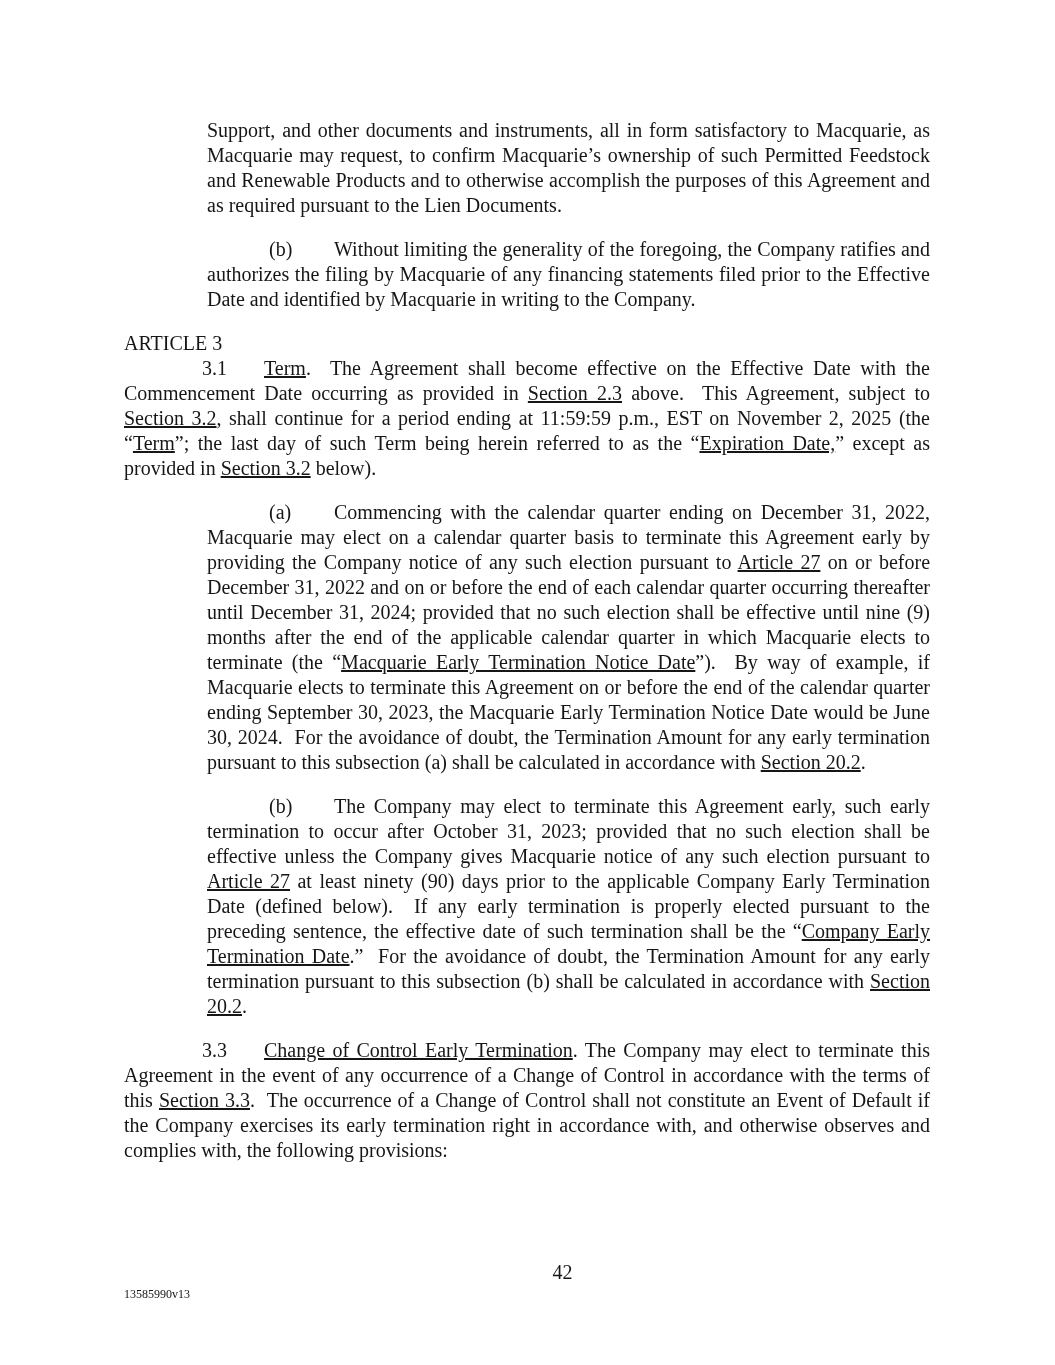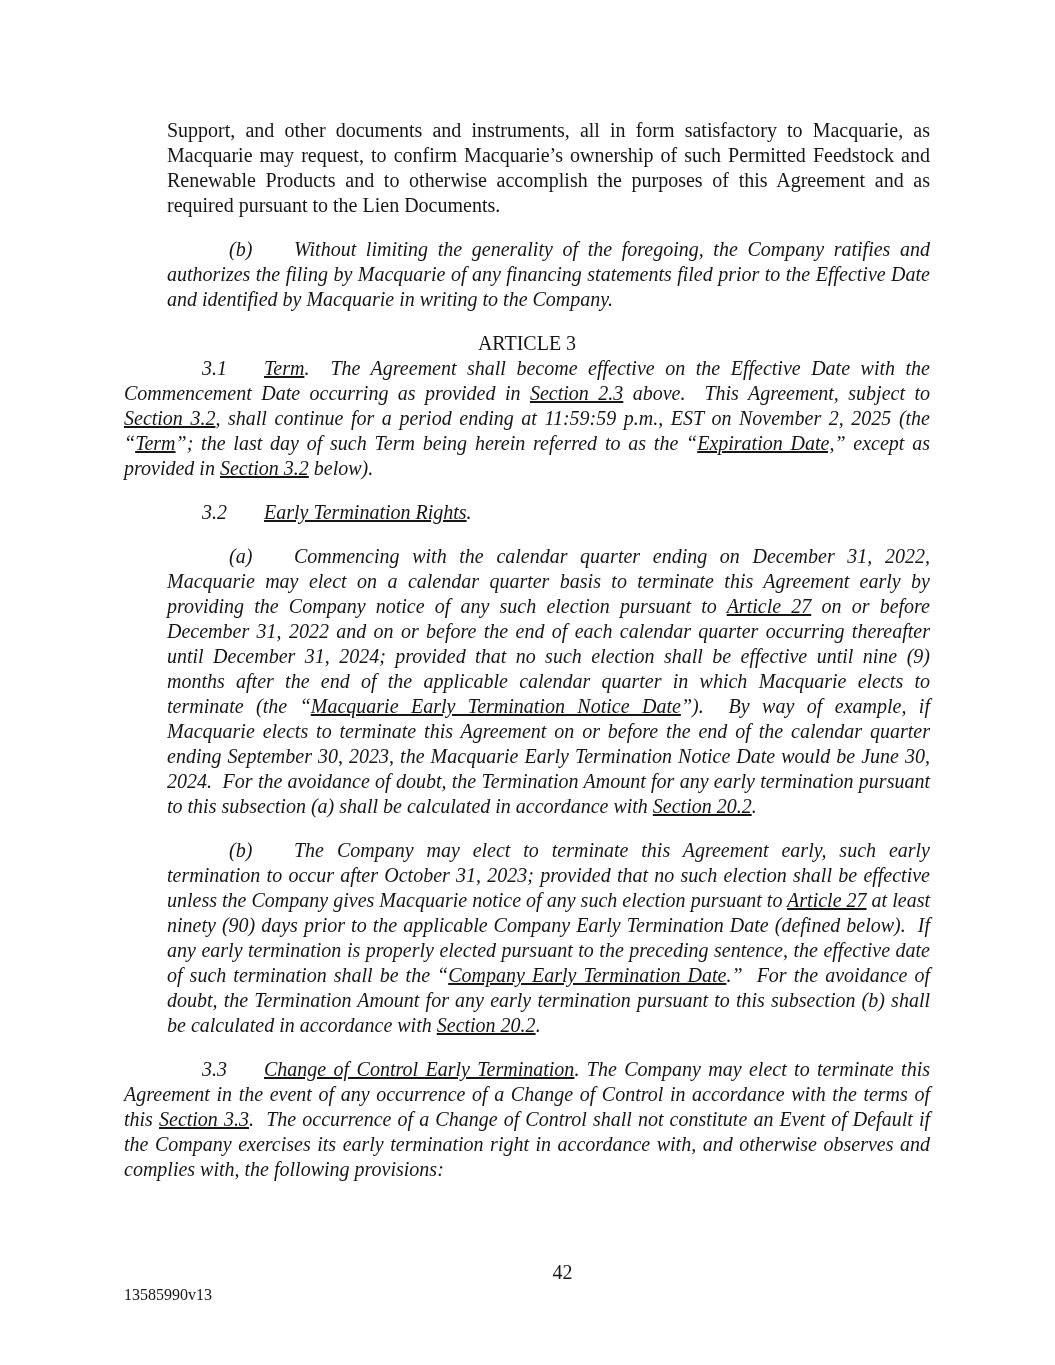--- a/index.html
+++ b/index.html
@@ -14,58 +14,57 @@
     color: #161616;
     overflow: hidden;
   }
   .content {
     position: absolute;
     left: 124px;
     top: 118px;
     width: 806px;
   }
   .para { margin: 0 0 19px 0; text-align: justify; }
-  .indent-1 { margin-left: 43px; }
-  .fl-indent { text-indent: 62px; font-style: italic; }
-  .center { text-align: center; text-indent: 0; }
+  .indent-1 { margin-left: 83px; }
+  .fl-indent { text-indent: 62px; }
+  .center { text-indent: 0; }
   .mb0 { margin-bottom: 0; }
   .last { margin-bottom: 0; }
   .u { text-decoration: underline; }
   .label-sec { display: inline-block; width: 62px; text-indent: 0; margin-left: 16px; }
   .label-sub { display: inline-block; width: 65px; text-indent: 0; }
   .page-number {
     position: absolute;
     left: 0; top: 1260px;
     width: 100%;
     text-align: center;
     padding-left: 35px;
   }
   .doc-id {
     position: absolute;
     left: 124px; top: 1287px;
-    font-size: 16px;
+    font-size: 12px;
     line-height: 15px;
   }
 </style>
 </head>
 <body>
 
 <div class="page">
   <div class="content">
 
     <p class="para indent-1"><span>Support, and other documents and instruments, all in form satisfactory to Macquarie, as Macquarie may request, to confirm Macquarie’s ownership of such Permitted Feedstock and Renewable Products and to otherwise accomplish the purposes of this Agreement and as required pursuant to the Lien Documents.</span></p>
 
     <p class="para indent-1 fl-indent"><span class="label-sub">(b)</span><span>Without limiting the generality of the foregoing, the Company ratifies and authorizes the filing by Macquarie of any financing statements filed prior to the Effective Date and identified by Macquarie in writing to the Company.</span></p>
 
     <p class="para center mb0">ARTICLE 3</p>
 
 
     <p class="para fl-indent"><span class="label-sec">3.1</span><span class="u">Term</span><span>.&nbsp; The Agreement shall become effective on the Effective Date with the Commencement Date occurring as provided in </span><span class="u">Section 2.3</span><span> above.&nbsp; This Agreement, subject to </span><span class="u">Section 3.2</span><span>, shall continue for a period ending at 11:59:59 p.m., EST on November 2, 2025 (the “</span><span class="u">Term</span><span>”; the last day of such Term being herein referred to as the “</span><span class="u">Expiration Date,</span><span>” except as provided in </span><span class="u">Section 3.2</span><span> below).</span></p>
 
-    <p class="para fl-indent"><span class="label-sec">3.2</span><span class="u">Early Termination Rights</span><span>.</span></p>
 
     <p class="para indent-1 fl-indent"><span class="label-sub">(a)</span><span>Commencing with the calendar quarter ending on December 31, 2022, Macquarie may elect on a calendar quarter basis to terminate this Agreement early by providing the Company notice of any such election pursuant to </span><span class="u">Article 27</span><span> on or before December 31, 2022 and on or before the end of each calendar quarter occurring thereafter until December 31, 2024; provided that no such election shall be effective until nine (9) months after the end of the applicable calendar quarter in which Macquarie elects to terminate (the “</span><span class="u">Macquarie Early Termination Notice Date</span><span>”).&nbsp; By way of example, if Macquarie elects to terminate this Agreement on or before the end of the calendar quarter ending September 30, 2023, the Macquarie Early Termination Notice Date would be June 30, 2024.&nbsp; For the avoidance of doubt, the Termination Amount for any early termination pursuant to this subsection (a) shall be calculated in accordance with </span><span class="u">Section 20.2</span><span>.</span></p>
 
     <p class="para indent-1 fl-indent"><span class="label-sub">(b)</span><span>The Company may elect to terminate this Agreement early, such early termination to occur after October 31, 2023; provided that no such election shall be effective unless the Company gives Macquarie notice of any such election pursuant to </span><span class="u">Article 27</span><span> at least ninety (90) days prior to the applicable Company Early Termination Date (defined below).&nbsp; If any early termination is properly elected pursuant to the preceding sentence, the effective date of such termination shall be the “</span><span class="u">Company Early Termination Date</span><span>.”&nbsp; For the avoidance of doubt, the Termination Amount for any early termination pursuant to this subsection (b) shall be calculated in accordance with </span><span class="u">Section 20.2</span><span>.</span></p>
 
     <p class="para fl-indent last"><span class="label-sec">3.3</span><span class="u">Change of Control Early Termination</span><span>. The Company may elect to terminate this Agreement in the event of any occurrence of a Change of Control in accordance with the terms of this </span><span class="u">Section 3.3</span><span>.&nbsp; The occurrence of a Change of Control shall not constitute an Event of Default if the Company exercises its early termination right in accordance with, and otherwise observes and complies with, the following provisions:</span></p>
 
   </div>
 
   <div class="page-number">42</div>

